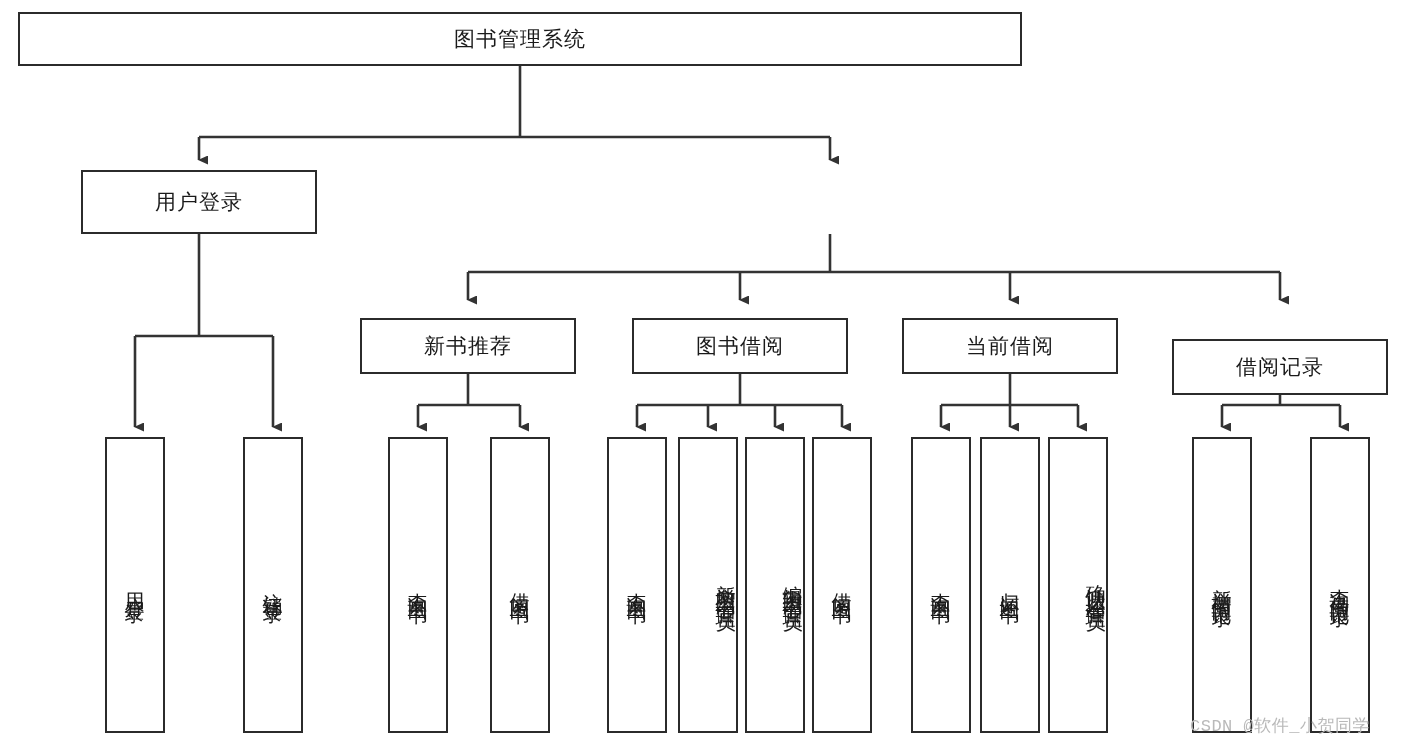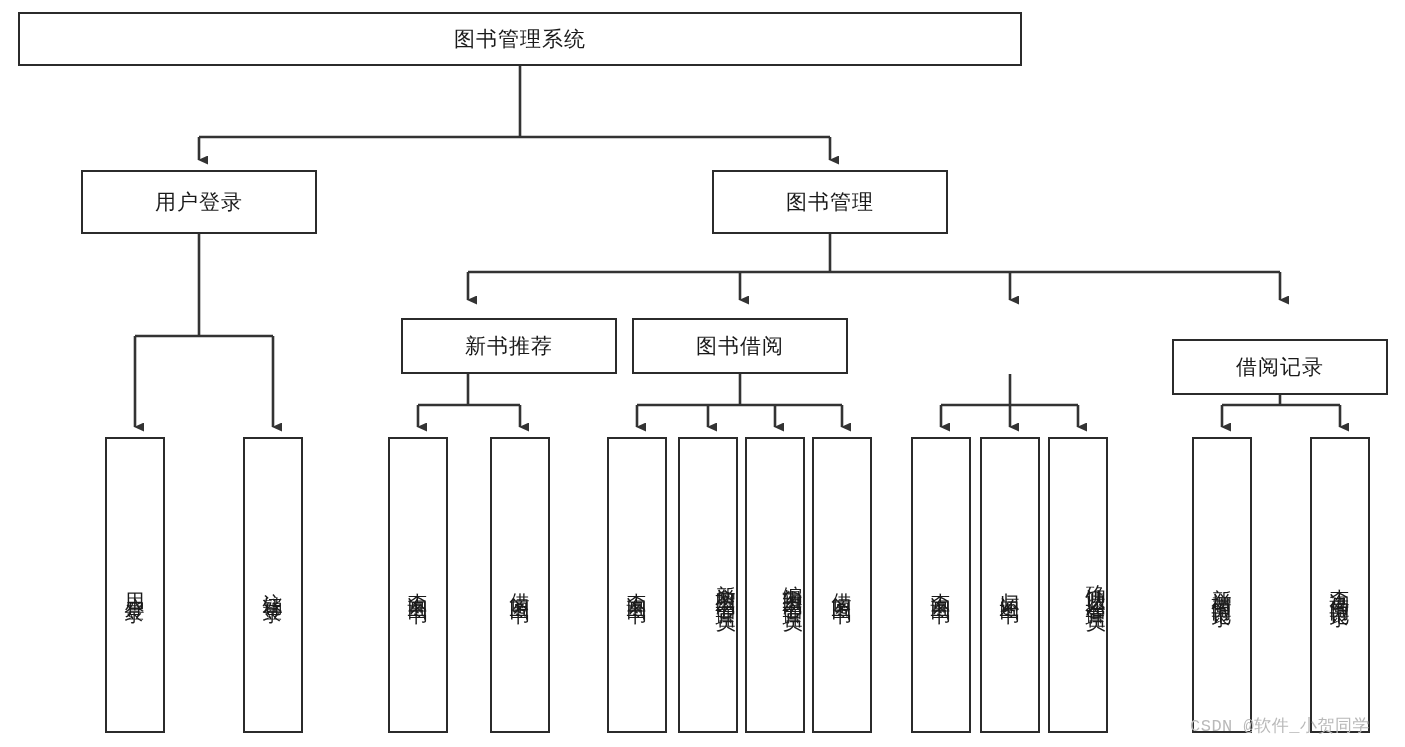--- a/index.html
+++ b/index.html
@@ -136,32 +136,32 @@
   </svg>
 
   <div class="node node-h node-root" style="left:18px; top:12px; width:1004px; height:54px;">
     <span>图书管理系统</span>
   </div>
 
   <div class="node node-h" style="left:81px; top:170px; width:236px; height:64px;">
     <span>用户登录</span>
   </div>
 
-  <div class="node node-h" style="left:712px; top:170px; width:236px; height:64px;">
-    <span>图书管理</span>
-  </div>
-
-  <div class="node node-h" style="left:360px; top:318px; width:216px; height:56px;margin-left:41px;">
+
+  <div class="node node-h" style="left:360px; top:318px; width:216px; height:56px;">
     <span>新书推荐</span>
   </div>
 
   <div class="node node-h" style="left:632px; top:318px; width:216px; height:56px;text-align:right;">
     <span>图书借阅</span>
   </div>
 
+  <div class="node node-h" style="left:902px; top:318px; width:216px; height:56px;">
+    <span>当前借阅</span>
+  </div>
 
   <div class="node node-h" style="left:1172px; top:318px; width:216px; height:56px;margin-top:21px;">
     <span>借阅记录</span>
   </div>
 
   <div class="node node-v center-text" style="left:105px; top:437px; width:60px; height:296px;">
     <span class="vtext">用户登录</span>
   </div>
 
   <div class="node node-v center-text" style="left:243px; top:437px; width:60px; height:296px;">

